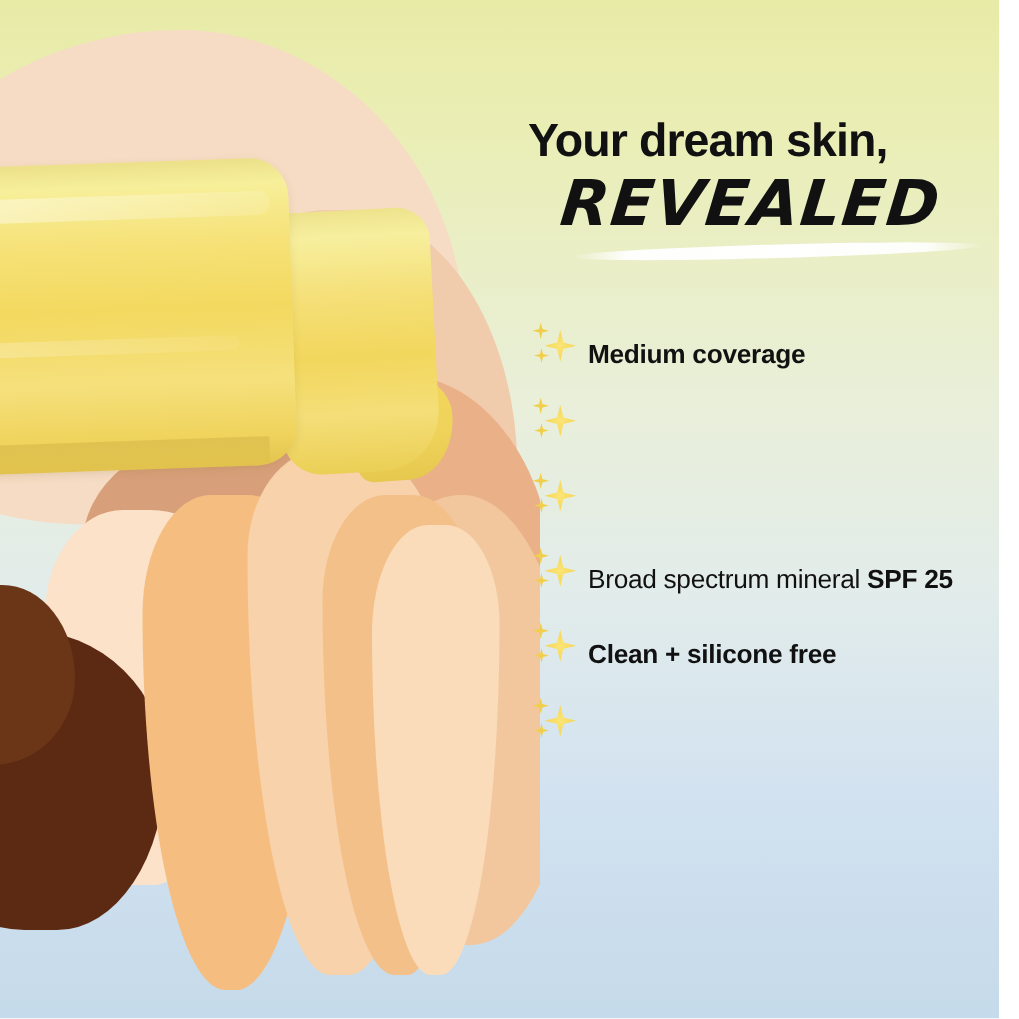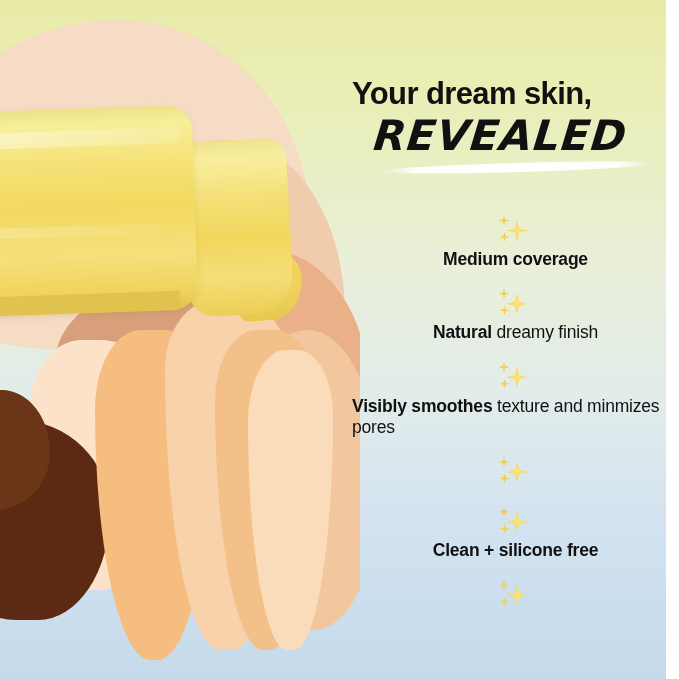--- a/index.html
+++ b/index.html
@@ -270,24 +270,23 @@
 
   
   .bullets {
     position: absolute;
     top: 214px;
     left: 0;
     width: 327px;
   }
   .bullet {
     display: flex;
-    align-items: center;
+    align-items: flex-end;
     margin-bottom: 17px;
     min-height: 26px;
-    flex-direction: column;
   }
   .sparkle {
     position: relative;
     flex: 0 0 auto;
     width: 36px;
     height: 32px;
     margin-right: 4px;
     margin-top: 1px;
   }
   .star {
@@ -369,40 +368,39 @@
         </span>
         <span class="bullet-text"><b>Medium coverage</b><span></span></span>
       </div>
 
       <div class="bullet">
         <span class="sparkle">
           <span class="star star-main"></span>
           <span class="star star-small"></span>
           <span class="star star-tiny"></span>
         </span>
-        <span class="bullet-text"><b>Natural</b><span> dreamy finish</span></span>
-      </div>
-
-      <div class="bullet">
-        <span class="sparkle">
-          <span class="star star-main"></span>
-          <span class="star star-small"></span>
-          <span class="star star-tiny"></span>
-        </span>
-        <span class="bullet-text"><b>Visibly smoothes</b><span> texture and minmizes pores</span></span>
-      </div>
-
-      <div class="bullet">
-        <span class="sparkle">
-          <span class="star star-main"></span>
-          <span class="star star-small"></span>
-          <span class="star star-tiny"></span>
-        </span>
-      </div>
-
+      </div>
+
+
+      <div class="bullet">
+        <span class="sparkle">
+          <span class="star star-main"></span>
+          <span class="star star-small"></span>
+          <span class="star star-tiny"></span>
+        </span>
+      </div>
+
+      <div class="bullet">
+        <span class="sparkle">
+          <span class="star star-main"></span>
+          <span class="star star-small"></span>
+          <span class="star star-tiny"></span>
+        </span>
+        <span class="bullet-text"><span>Broad spectrum mineral </span><b>SPF 25</b></span>
+      </div>
 
       <div class="bullet">
         <span class="sparkle">
           <span class="star star-main"></span>
           <span class="star star-small"></span>
           <span class="star star-tiny"></span>
         </span>
         <span class="bullet-text"><b>Clean + silicone free</b><span></span></span>
       </div>
 

